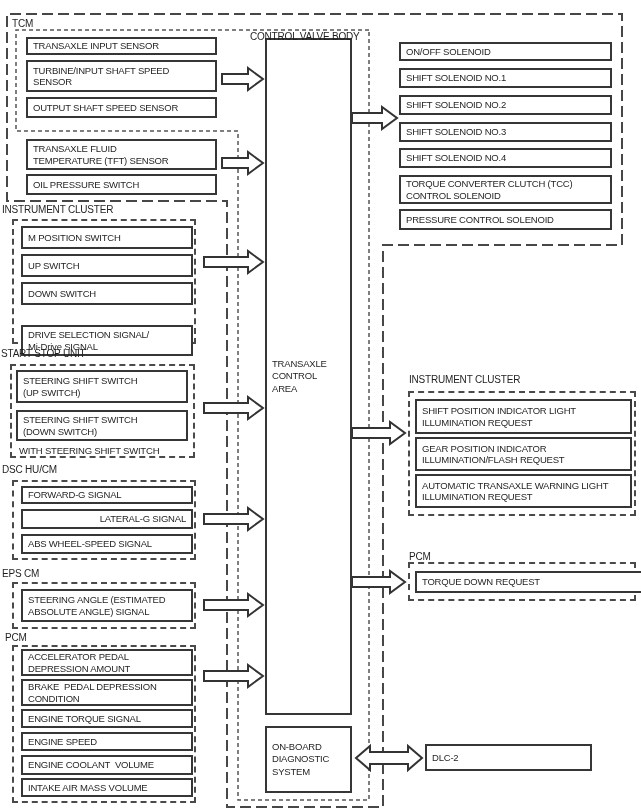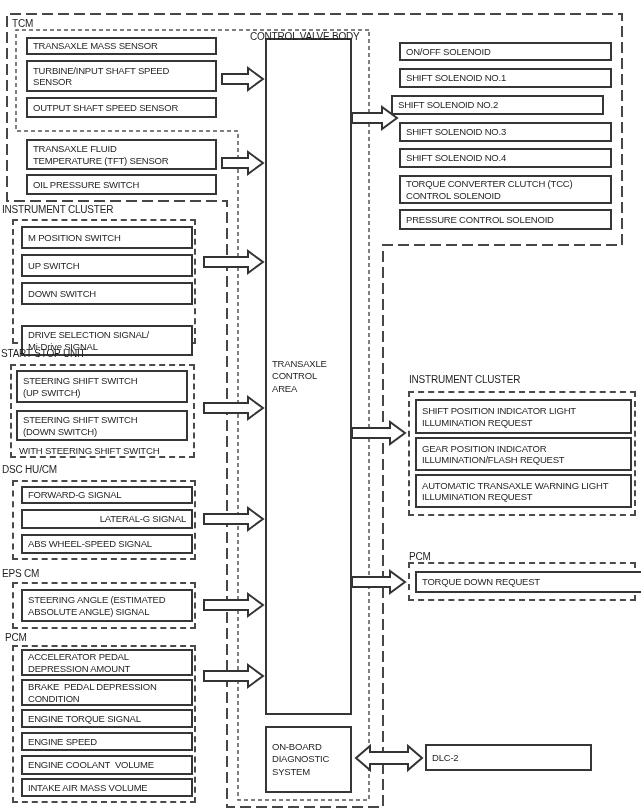--- a/index.html
+++ b/index.html
@@ -60,21 +60,21 @@
   <div class="glabel" style="left:250px;top:1px;margin-top:30px;">CONTROL VALVE BODY</div>
   <div class="glabel" style="left:12px;top:18px;">TCM</div>
   <div class="glabel" style="left:2px;top:204px;">INSTRUMENT CLUSTER</div>
   <div class="glabel" style="left:1px;top:348px;">START STOP UNIT</div>
   <div class="glabel" style="left:2px;top:464px;">DSC HU/CM</div>
   <div class="glabel" style="left:2px;top:568px;">EPS CM</div>
   <div class="glabel" style="left:5px;top:632px;">PCM</div>
   <div class="glabel" style="left:409px;top:374px;">INSTRUMENT CLUSTER</div>
   <div class="glabel" style="left:409px;top:551px;">PCM</div>
 
-  <div class="box" style="left:26px;top:37px;width:191px;height:18px;"><span>TRANSAXLE MASS SENSOR</span></div>
+  <div class="box" style="left:26px;top:37px;width:191px;height:18px;"><span>TRANSAXLE INPUT SENSOR</span></div>
   <div class="box" style="left:26px;top:60px;width:191px;height:32px;"><span>TURBINE/INPUT SHAFT SPEED
 SENSOR</span></div>
   <div class="box" style="left:26px;top:97px;width:191px;height:21px;"><span>OUTPUT SHAFT SPEED SENSOR</span></div>
 
   <div class="box" style="left:26px;top:139px;width:191px;height:31px;"><span>TRANSAXLE FLUID
 TEMPERATURE (TFT) SENSOR</span></div>
   <div class="box" style="left:26px;top:174px;width:191px;height:21px;"><span>OIL PRESSURE SWITCH</span></div>
 
   <div class="gbox" style="left:12px;top:219px;width:184px;height:125px;"></div>
   <div class="box" style="left:21px;top:226px;width:172px;height:23px;"><span>M POSITION SWITCH</span></div>
@@ -111,21 +111,21 @@
 
   <div class="box cbox" style="left:265px;top:38px;width:87px;height:677px;"><span>TRANSAXLE
 CONTROL
 AREA</span></div>
   <div class="box cbox" style="left:265px;top:726px;width:87px;height:67px;"><span>ON-BOARD
 DIAGNOSTIC
 SYSTEM</span></div>
 
   <div class="box" style="left:399px;top:42px;width:213px;height:19px;"><span>ON/OFF SOLENOID</span></div>
   <div class="box" style="left:399px;top:68px;width:213px;height:20px;"><span>SHIFT SOLENOID NO.1</span></div>
-  <div class="box" style="left:391px;top:95px;width:213px;height:20px;"><span>SHIFT SOLENOID NO.2</span></div>
+  <div class="box" style="left:399px;top:95px;width:213px;height:20px;"><span>SHIFT SOLENOID NO.2</span></div>
   <div class="box" style="left:399px;top:122px;width:213px;height:20px;"><span>SHIFT SOLENOID NO.3</span></div>
   <div class="box" style="left:399px;top:148px;width:213px;height:20px;"><span>SHIFT SOLENOID NO.4</span></div>
   <div class="box" style="left:399px;top:175px;width:213px;height:29px;"><span>TORQUE CONVERTER CLUTCH (TCC)
 CONTROL SOLENOID</span></div>
   <div class="box" style="left:399px;top:209px;width:213px;height:21px;"><span>PRESSURE CONTROL SOLENOID</span></div>
 
   <div class="gbox" style="left:408px;top:391px;width:228px;height:125px;"></div>
   <div class="box" style="left:415px;top:399px;width:217px;height:35px;"><span>SHIFT POSITION INDICATOR LIGHT
 ILLUMINATION REQUEST</span></div>
   <div class="box" style="left:415px;top:437px;width:217px;height:34px;"><span>GEAR POSITION INDICATOR

